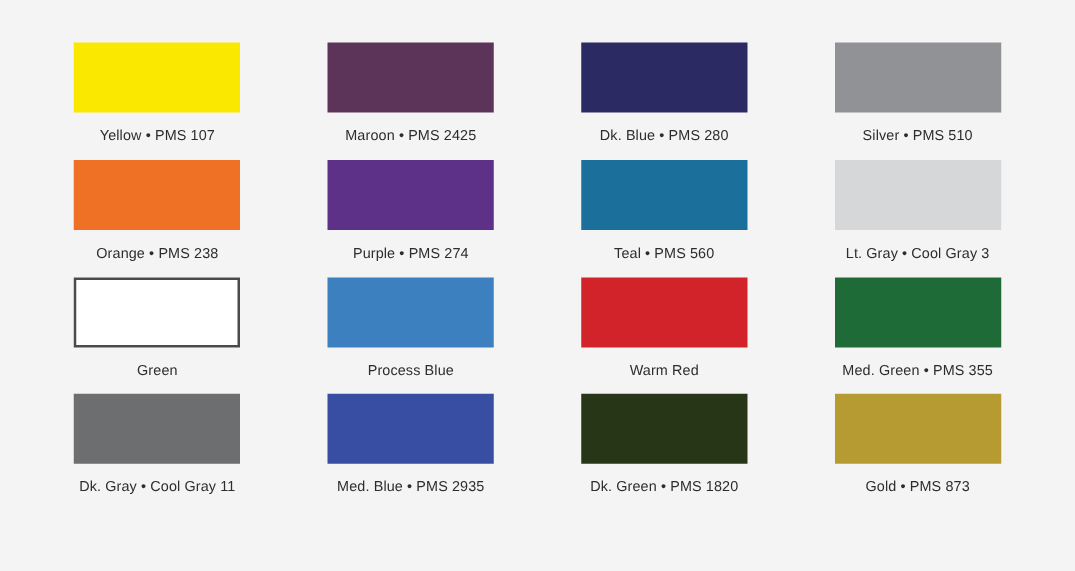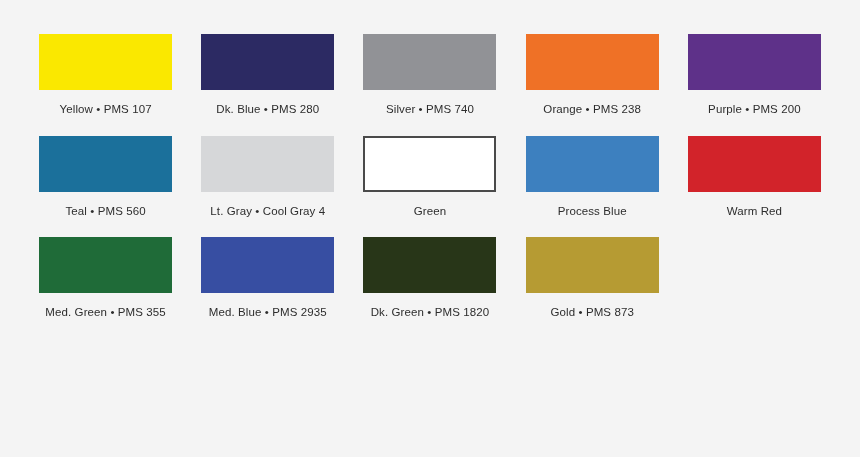--- a/index.html
+++ b/index.html
@@ -13,21 +13,21 @@
     background: #f4f4f4;
     font-family: "Liberation Sans", sans-serif;
     overflow: hidden;
   }
   #palette-grid {
     box-sizing: border-box;
     width: 860px;
     height: 457px;
     padding: 34px 30px 28px 30px;
     display: grid;
-    grid-template-columns: repeat(5, 1fr);
+    grid-template-columns: repeat(4, 1fr);
     grid-template-rows: repeat(4, 1fr);
     column-gap: 32px;
     row-gap: 10px;
     align-content: start;
     gap: 11px;
   }
   .swatch-cell {
     display: flex;
     flex-direction: column;
     align-items: center;
@@ -58,58 +58,66 @@
 </style>
 </head>
 <body>
 
 <div id="palette-grid" style="background: rgb(244, 244, 244);">
     <div class="swatch-cell">
       <div class="swatch-chip" style="background-color: rgb(250, 232, 0);"></div>
       <div class="swatch-label">Yellow • PMS 107</div>
     </div>
     <div class="swatch-cell">
+      <div class="swatch-chip" style="background-color: rgb(92, 52, 89);"></div>
+      <div class="swatch-label">Maroon • PMS 2425</div>
+    </div>
+    <div class="swatch-cell">
       <div class="swatch-chip" style="background-color: rgb(44, 42, 99);"></div>
       <div class="swatch-label">Dk. Blue • PMS 280</div>
     </div>
     <div class="swatch-cell">
       <div class="swatch-chip" style="background-color: rgb(145, 146, 150);"></div>
-      <div class="swatch-label">Silver • PMS 740</div>
+      <div class="swatch-label">Silver • PMS 510</div>
     </div>
     <div class="swatch-cell">
       <div class="swatch-chip" style="background-color: rgb(239, 113, 38);"></div>
       <div class="swatch-label">Orange • PMS 238</div>
     </div>
     <div class="swatch-cell">
       <div class="swatch-chip" style="background-color: rgb(94, 49, 137);"></div>
-      <div class="swatch-label">Purple • PMS 200</div>
+      <div class="swatch-label">Purple • PMS 274</div>
     </div>
     <div class="swatch-cell">
       <div class="swatch-chip" style="background-color: rgb(27, 112, 155);"></div>
       <div class="swatch-label">Teal • PMS 560</div>
     </div>
     <div class="swatch-cell">
       <div class="swatch-chip" style="background-color: rgb(214, 215, 217);"></div>
-      <div class="swatch-label">Lt. Gray • Cool Gray 4</div>
+      <div class="swatch-label">Lt. Gray • Cool Gray 3</div>
     </div>
     <div class="swatch-cell">
       <div class="swatch-chip has-outline" style="background-color: rgb(255, 255, 255); border-color: rgb(74, 74, 74);"></div>
       <div class="swatch-label">Green</div>
     </div>
     <div class="swatch-cell">
       <div class="swatch-chip" style="background-color: rgb(61, 128, 191);"></div>
       <div class="swatch-label">Process Blue</div>
     </div>
     <div class="swatch-cell">
       <div class="swatch-chip" style="background-color: rgb(210, 35, 42);"></div>
       <div class="swatch-label">Warm Red</div>
     </div>
     <div class="swatch-cell">
       <div class="swatch-chip" style="background-color: rgb(31, 107, 56);"></div>
       <div class="swatch-label">Med. Green • PMS 355</div>
+    </div>
+    <div class="swatch-cell">
+      <div class="swatch-chip" style="background-color: rgb(108, 110, 112);"></div>
+      <div class="swatch-label">Dk. Gray • Cool Gray 11</div>
     </div>
     <div class="swatch-cell">
       <div class="swatch-chip" style="background-color: rgb(55, 78, 162);"></div>
       <div class="swatch-label">Med. Blue • PMS 2935</div>
     </div>
     <div class="swatch-cell">
       <div class="swatch-chip" style="background-color: rgb(40, 54, 24);"></div>
       <div class="swatch-label">Dk. Green • PMS 1820</div>
     </div>
     <div class="swatch-cell">

